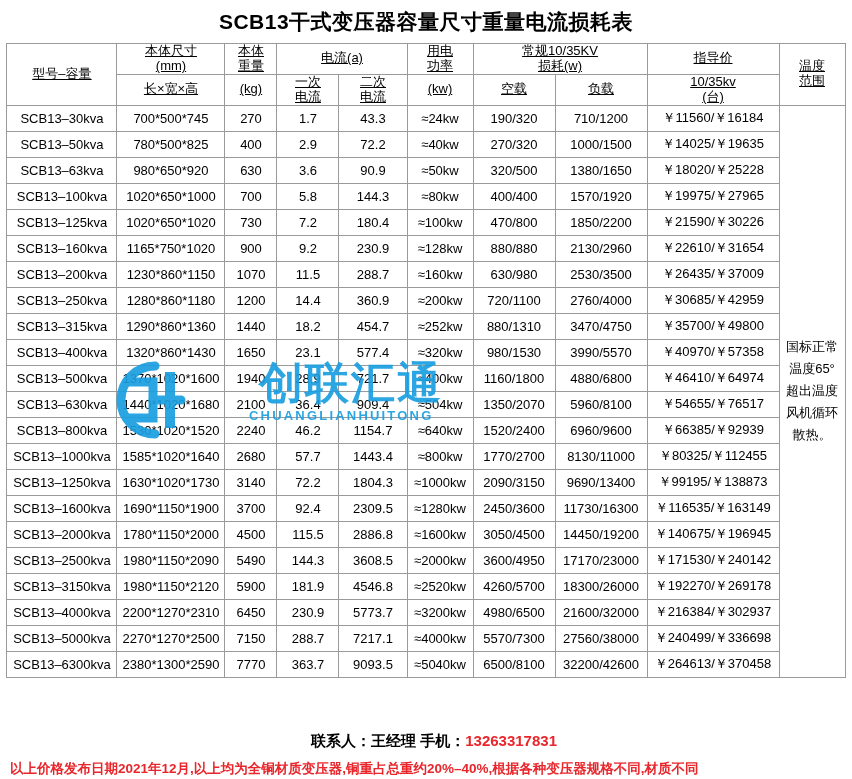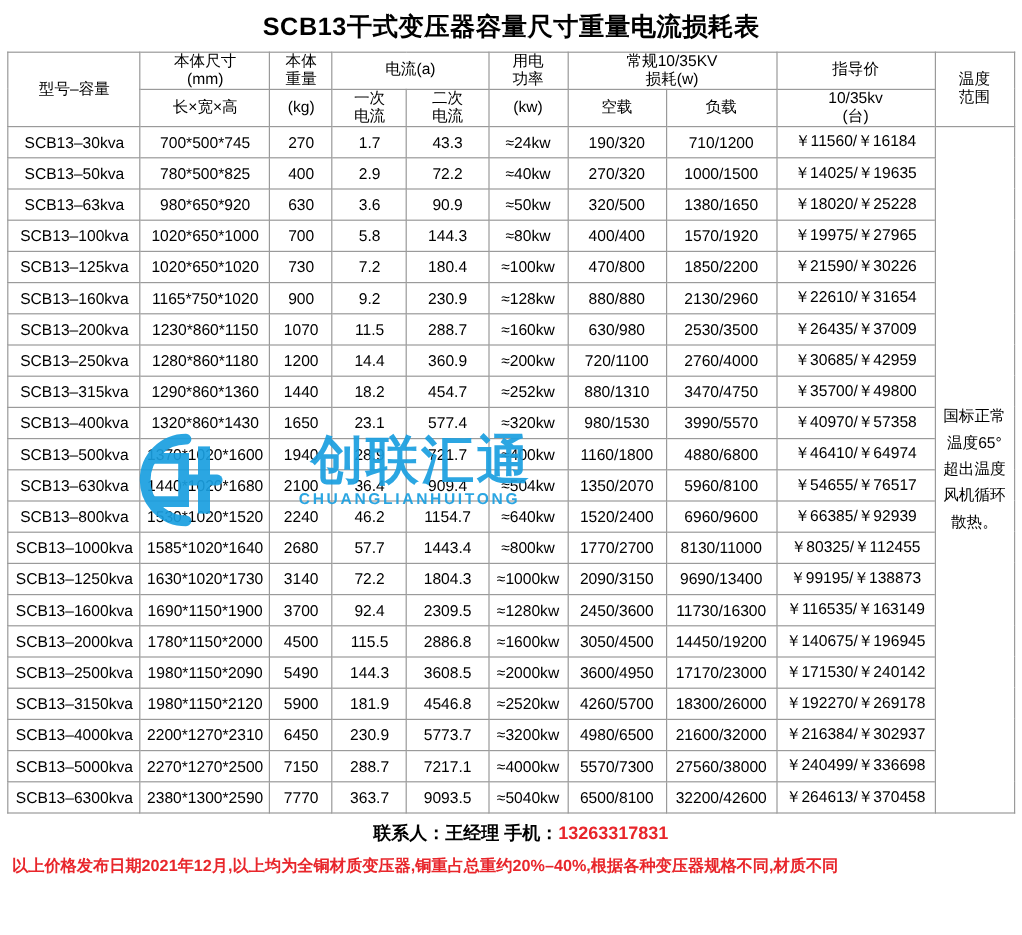--- a/index.html
+++ b/index.html
@@ -38,39 +38,41 @@
     padding:0;
     height:25px;
     color:#000;
     font-weight:normal;
     background:#fff;
   }
   .hdr td{
     font-size:13.5px;
     line-height:1.15;
     padding:2px 1px;
+    text-decoration:underline;
   }
   .model{
     color:#e8262b;
     font-size:13.5px;
     white-space:nowrap;
   }
   .dim{font-size:13.5px;}
   .temp-cell{
     font-size:14px;
     line-height:1.7;
     color:#000;
     padding:4px 6px;
     text-align:center;
   }
   .contact{
     text-align:center;
     font-size:15px;
     font-weight:bold;
     padding:7px 0 6px 16px;
+    margin-top:47px;
   }
   .contact .phone{color:#e8262b;font-weight:bold;}
   .footnote{
     text-align:left;
     color:#e8262b;
     font-size:13.5px;
     font-weight:bold;
     line-height:1.55;
     padding:2px 10px 0 10px;
   }

